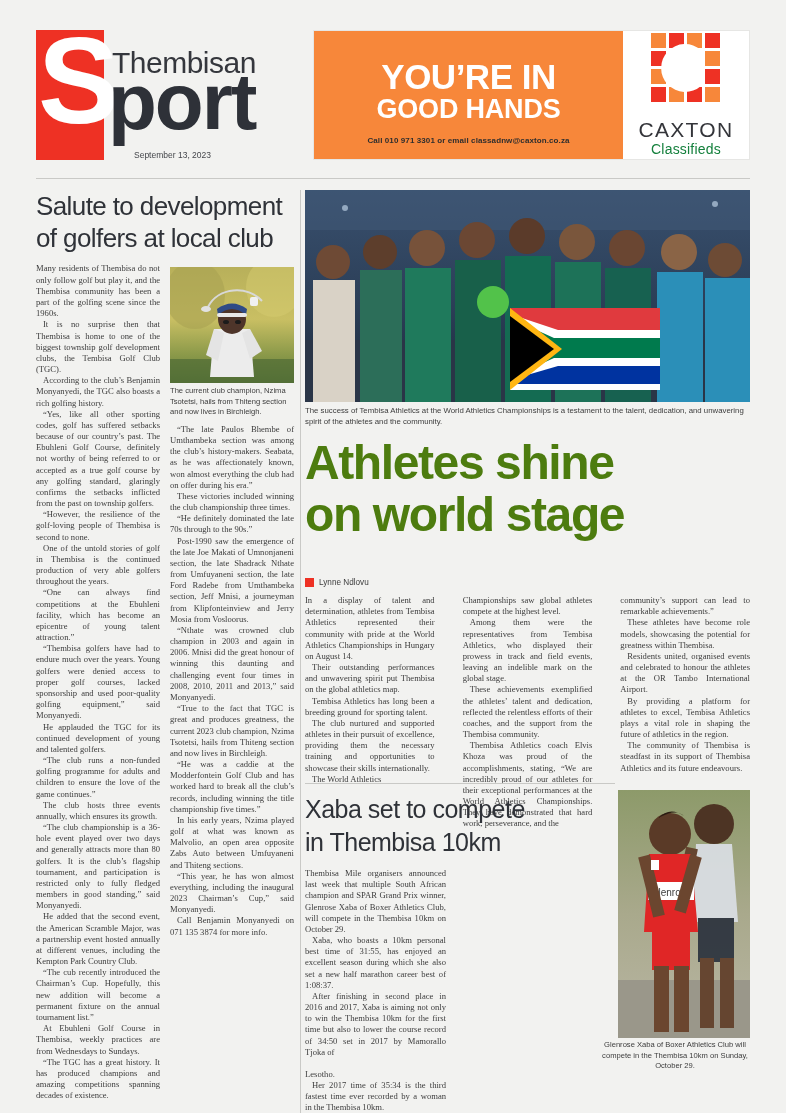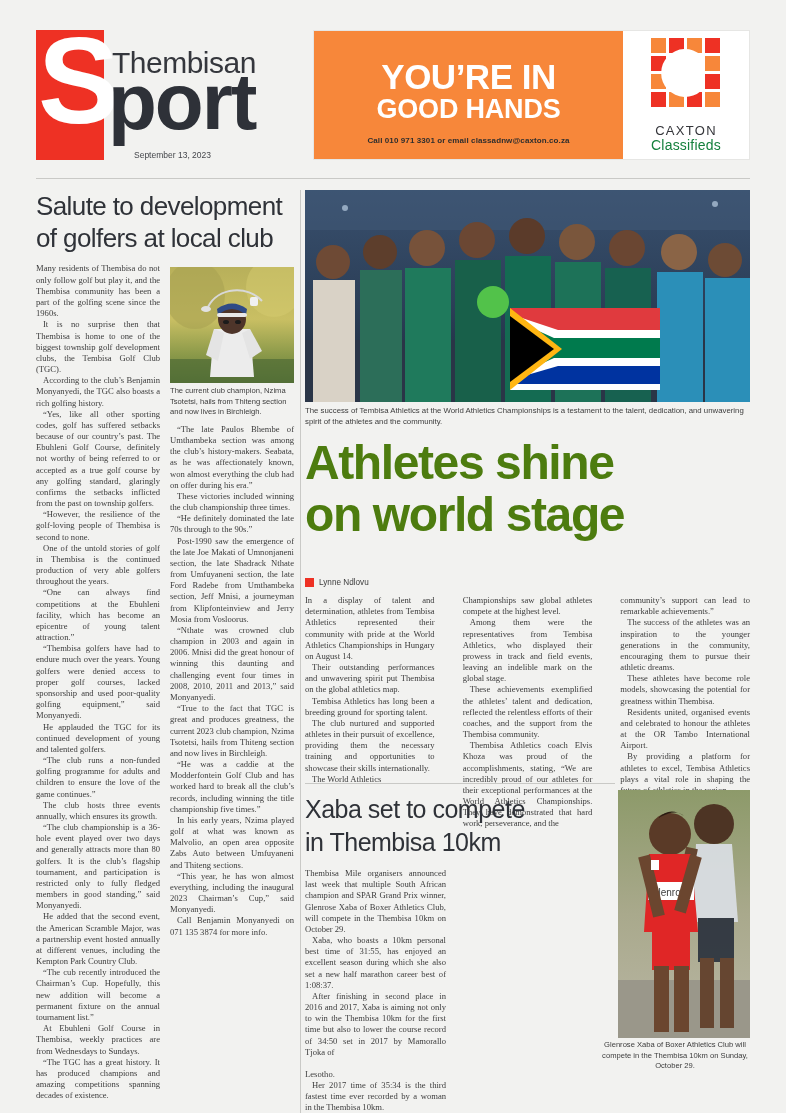--- a/index.html
+++ b/index.html
@@ -21,21 +21,21 @@
   .logo-date { position: absolute; left: 98px; top: 120px; font-size: 8.5px; color: #44464b; }
 
   .ad-banner { flex: 1; height: 130px; border: 1px solid #e6e6e4; display: flex; background: #fff; margin-left: 9px; }
   .ad-left { flex: 1; background: #f7873a; display: flex; flex-direction: column; align-items: center; justify-content: center; padding-top: 14px; }
   .ad-l1 { color: #fff; font-weight: bold; font-size: 35px; letter-spacing: -0.5px; line-height: 1.0; }
   .ad-l2 { color: #fff; font-weight: bold; font-size: 27px; letter-spacing: -0.2px; line-height: 1.15; }
   .ad-call { color: #2e2e2e; font-weight: bold; font-size: 8px; margin-top: 11px; letter-spacing: 0.1px; }
   .ad-right { width: 126px; background: #fff; display: flex; flex-direction: column; align-items: center; justify-content: center; }
   .caxton-grid { position: relative; width: 70px; height: 70px; }
   .cx { position: absolute; width: 15px; height: 15px; }
-  .caxton-name { font-size: 13px; color: #34353a; letter-spacing: 1.3px; margin-top: 15px; }
+  .caxton-name { font-size: 21px; color: #34353a; letter-spacing: 1.3px; margin-top: 15px; }
   .caxton-sub { font-size: 14px; color: #15803d; letter-spacing: 0.2px; margin-top: -1px; }
 
   
   .hr-top { position: absolute; left: 36px; top: 178px; width: 714px; height: 1px; background: #c9c9c6; }
   .vrule { position: absolute; background: #c9c9c6; width: 1px; }
 
   
   .left-col { position: absolute; left: 36px; top: 190px; width: 258px; }
   .head-light { font-family: "Liberation Sans", sans-serif; font-weight: normal; color: #2f3238; letter-spacing: -0.6px; }
   .golf-head { font-size: 26px; line-height: 1.24; }
@@ -262,21 +262,20 @@
       <div class="body-txt">
         <p class="noind">Championships saw global athletes compete at the highest level.</p>
         <p>Among them were the representatives from Tembisa Athletics, who displayed their prowess in track and field events, leaving an indelible mark on the global stage.</p>
         <p>These achievements exemplified the athletes’ talent and dedication, reflected the relentless efforts of their coaches, and the support from the Thembisa community.</p>
         <p>Thembisa Athletics coach Elvis Khoza was proud of the accomplishments, stating, “We are incredibly proud of our athletes for their exceptional performances at the World Athletics Championships. They have demonstrated that hard work, perseverance, and the</p>
       </div>
     </div>
     <div class="mcol">
       <div class="body-txt">
         <p class="noind">community’s support can lead to remarkable achievements.”</p>
-        <p>The success of the athletes was an inspiration to the younger generations in the community, encouraging them to pursue their athletic dreams.</p>
         <p>These athletes have become role models, showcasing the potential for greatness within Thembisa.</p>
         <p>Residents united, organised events and celebrated to honour the athletes at the OR Tambo International Airport.</p>
         <p>By providing a platform for athletes to excel, Tembisa Athletics plays a vital role in shaping the future of athletics in the region.</p>
         <p>The community of Thembisa is steadfast in its support of Thembisa Athletics and its future endeavours.</p>
       </div>
     </div>
   </div>
 
   <div class="line-h" style="left:305px; top:783px; width:310px;"></div>
   <div class="head-light xaba-head">

